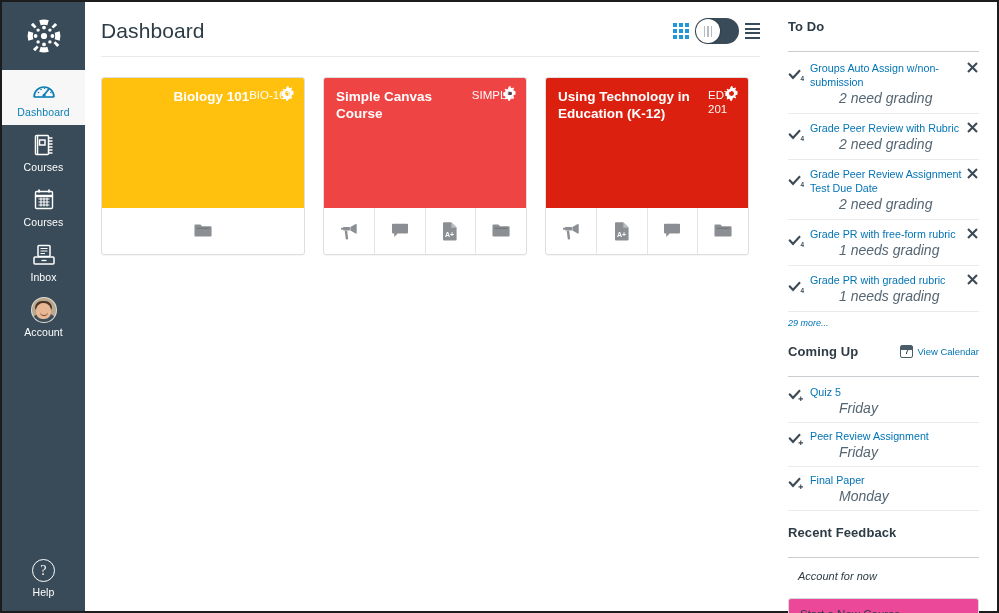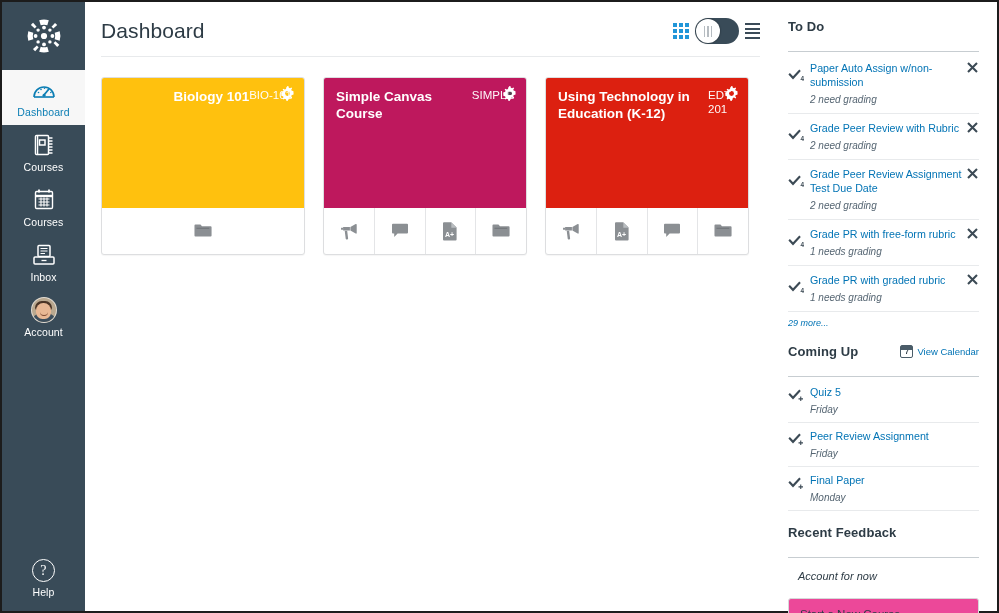--- a/index.html
+++ b/index.html
@@ -240,22 +240,22 @@
   .up-item { padding: 6px 0 5px 0; }
   .todo-item:last-child, .up-item:last-child { border-bottom: 1px solid #E8EAEC; }
   .grade-ico { flex: 0 0 16px; padding-top: 7px; }
   .up-item .grade-ico { padding-top: 3px; }
   .todo-body { flex: 1 1 auto; min-width: 0; padding-right: 14px; }
   .todo-link {
     color: #0374B5; font-size: 10.7px; line-height: 14px;
     text-decoration: none; display: block;
   }
   .todo-sub {
-    font-size: 10px; color: #556572; font-style: italic;
-    line-height: 12px; margin-top: 1px;
+    font-size: 14px; color: #556572; font-style: italic;
+    line-height: 12px; margin-top: 1px; margin-left: 29px;
   }
   .dismiss {
     position: absolute; top: 6px; right: 0;
     width: 13px; height: 13px;
     cursor: pointer;
   }
   .more-link {
     display: inline-block;
     margin: 5px 0 0 0;
     font-size: 9px; color: #0374B5;
@@ -446,21 +446,21 @@
             <span class="act">
               <svg width="19" height="16" viewBox="0 0 20 16" fill="#8B8F93">
                 <path d="M0.5 2.2a1 1 0 0 1 1-1h5.3l1.6 1.9h9.1a1 1 0 0 1 1 1v8.7a1 1 0 0 1-1 1H1.5a1 1 0 0 1-1-1z"></path>
                 <path d="M2.6 4.6h13.4v1.1H2.6z" fill="#6e7276"></path>
               </svg>
             </span>
           </div>
         </div>
 
         <div class="card">
-          <div class="card-head" style="background:#be185d">
+          <div class="card-head" style="background:#ef4444">
             <span class="card-gear">
               <svg width="15" height="15" viewBox="0 0 16 16" fill="#fff">
                 <path d="M8 0l1.1.25.3 1.7 1.3.55 1.45-1 .85.85-1 1.45.55 1.3 1.7.3L14.5 8l-.25 1.3-1.7.3-.55 1.3 1 1.45-.85.85-1.45-1-1.3.55-.3 1.7L8 16l-1.3-.25-.3-1.7-1.3-.55-1.45 1-.85-.85 1-1.45-.55-1.3-1.7-.3L1.3 8l.25-1.3 1.7-.3.55-1.3-1-1.45.85-.85 1.45 1 1.3-.55.3-1.7z"></path>
                 <circle cx="8" cy="8" r="2.6" fill="#54404F"></circle>
               </svg>
             </span>
             <a class="card-title" href="#">Simple Canvas Course</a>
             <span class="card-code">SIMPLE</span>
           </div>
           <div class="card-actions">
@@ -547,21 +547,21 @@
     <ul class="todo-list">
 
       <li class="todo-item">
         <span class="grade-ico">
           <svg width="16" height="13" viewBox="0 0 16 13" fill="#3c4a55">
             <path d="M0.4 5.6l1.5-1.5 3.1 3.1L11.3 0.4l1.5 1.5-7.8 8.6z"></path>
             <text x="12.6" y="11.6" font-family="Liberation Sans, sans-serif" font-size="6.4" font-weight="bold" fill="#3c4a55">4</text>
           </svg>
         </span>
         <span class="todo-body">
-          <a class="todo-link" href="#">Paper Auto Assign w/non-submission</a>
+          <a class="todo-link" href="#">Groups Auto Assign w/non-submission</a>
           <span class="todo-sub">2 need grading</span>
         </span>
         <span class="dismiss">
           <svg width="13" height="13" viewBox="0 0 13 13" stroke="#3c4a55" stroke-width="2.1">
             <path d="M2 2 L11 11 M11 2 L2 11"></path>
           </svg>
         </span>
       </li>
 
       <li class="todo-item">

